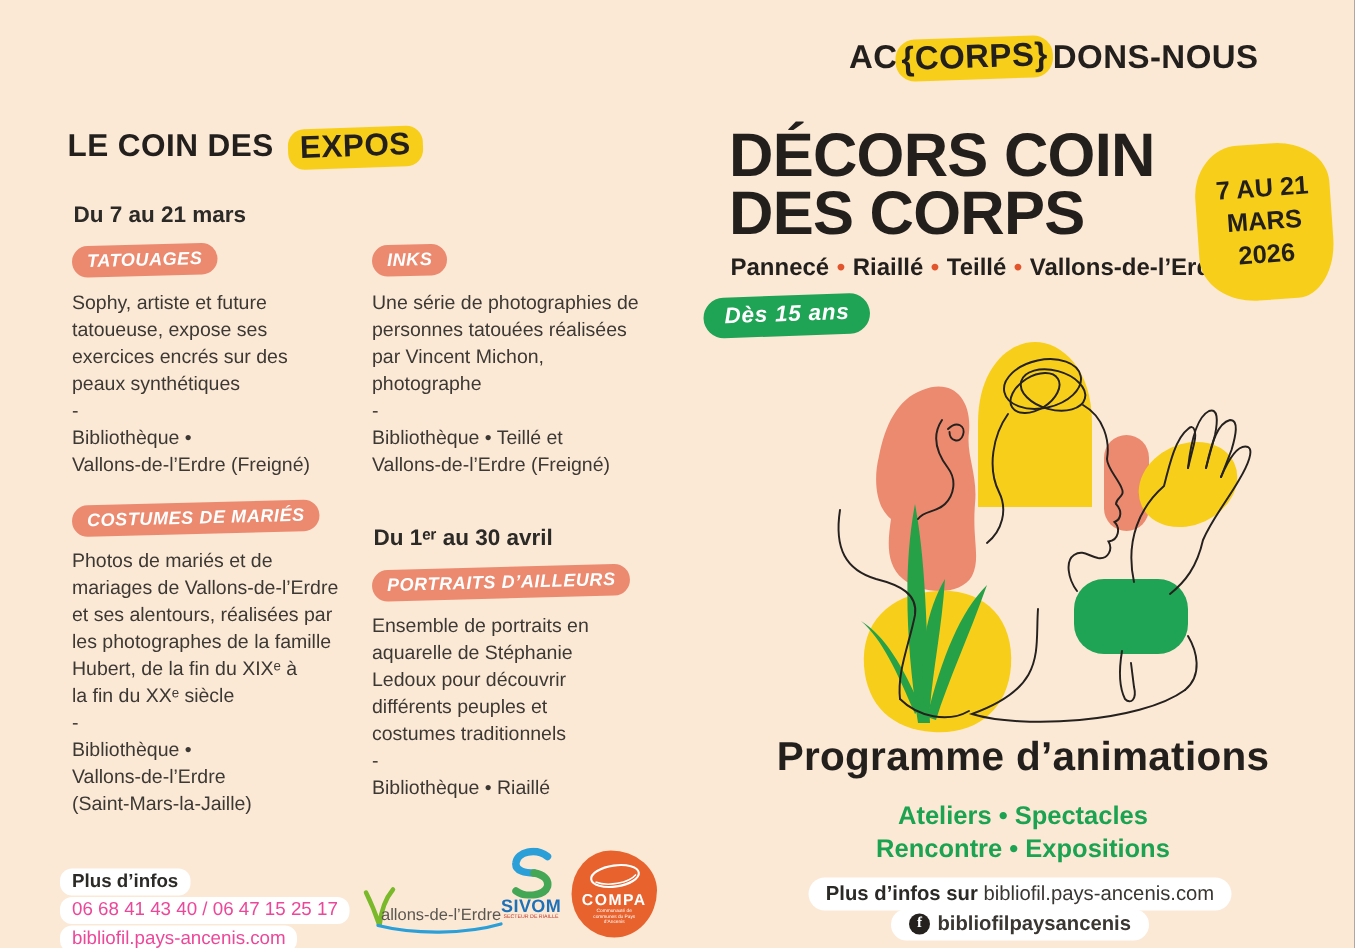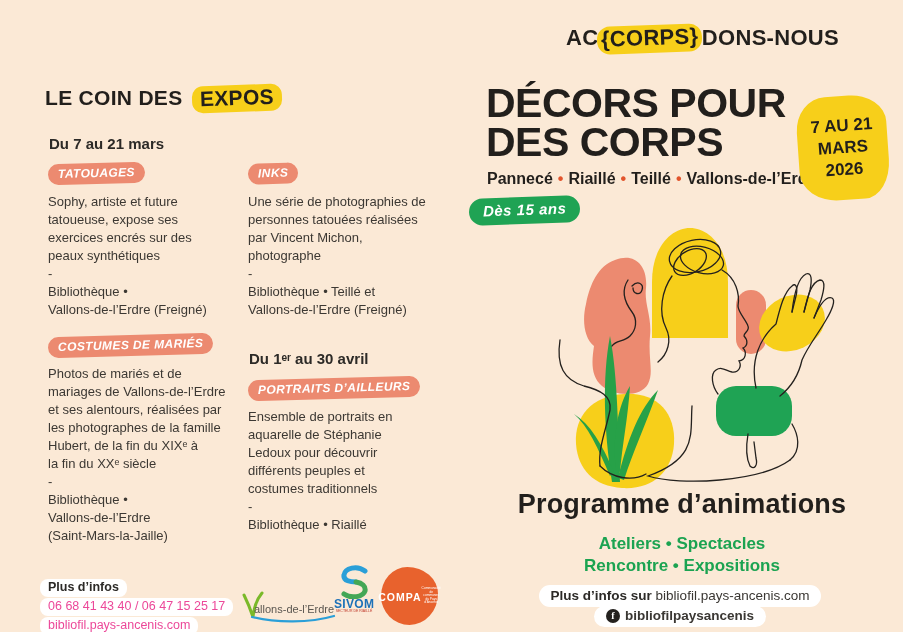--- a/index.html
+++ b/index.html
@@ -41,21 +41,21 @@
   .infos .pill.bold{font-weight:bold;color:#2c2a27;}
 
   
   .logo-vallons{left:240px;top:589px;}
   .logo-sivom{left:334px;top:565px;width:40px;text-align:center;}
   .logo-sivom .sivom-name{color:var(--sivom_blue);font-weight:bold;font-size:12px;letter-spacing:.3px;line-height:10px;}
   .logo-sivom .sivom-sub{color:#c0392b;font-size:3.5px;line-height:4px;}
   .logo-compa{
     left:381px;top:567px;width:57px;height:58px;background:var(--orange);
     border-radius:46% 54% 50% 50%/50% 46% 54% 50%;
-    display:flex;flex-direction:row;align-items:center;justify-content:center;color:#fff;
+    display:flex;flex-direction:column;align-items:center;justify-content:center;color:#fff;
   }
   .compa-name{font-size:10.5px;font-weight:bold;letter-spacing:1px;margin-top:1px;}
   .compa-sub{font-size:3.2px;line-height:3.6px;text-align:center;width:40px;}
 
   
   .accords{left:566px;top:25px;font-size:22px;font-weight:800;letter-spacing:.3px;white-space:nowrap;}
   .accords .hl-yellow{margin:0 -1px;padding:0 4px 2px;border-radius:13px;transform:rotate(-2deg);}
   .cover-title{left:486px;top:84px;font-size:41px;line-height:39px;font-weight:800;letter-spacing:-.5px;}
   .cover-subtitle{left:487px;top:170px;font-size:16px;font-weight:bold;white-space:nowrap;}
   .cover-subtitle .dot{color:var(--bullet);margin:0 5px;}
@@ -172,21 +172,21 @@
     </svg>
     <div class="compa-name">COMPA</div>
     <div class="compa-sub">Communauté de communes du Pays d’Ancenis</div>
   </div>
 
   <div class="abs accords">
     <span>AC</span><span class="hl-yellow">{CORPS}</span><span>DONS-NOUS</span>
   </div>
 
   <div class="abs cover-title">
-    <div>DÉCORS POUR</div>
+    <div>DÉCORS COIN</div>
     <div>DES CORPS</div>
   </div>
 
   <div class="abs cover-subtitle">
     <span>Pannecé</span><span class="dot">•</span><span>Riaillé</span><span class="dot">•</span><span>Teillé</span><span class="dot">•</span><span>Vallons-de-l’Erdre</span>
   </div>
 
   <div class="abs age-badge">Dès 15 ans</div>
 
   <div class="abs date-badge">7 AU 21

